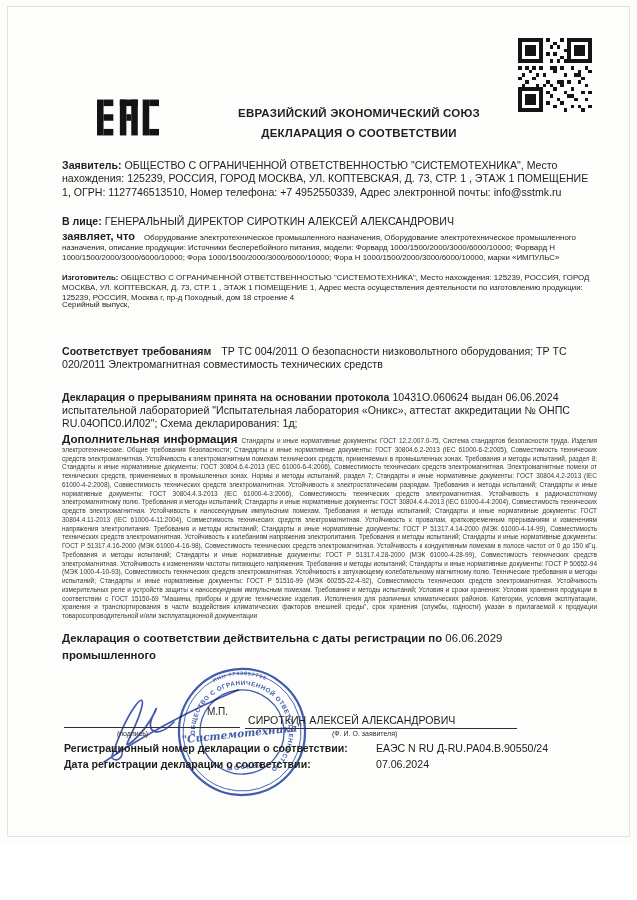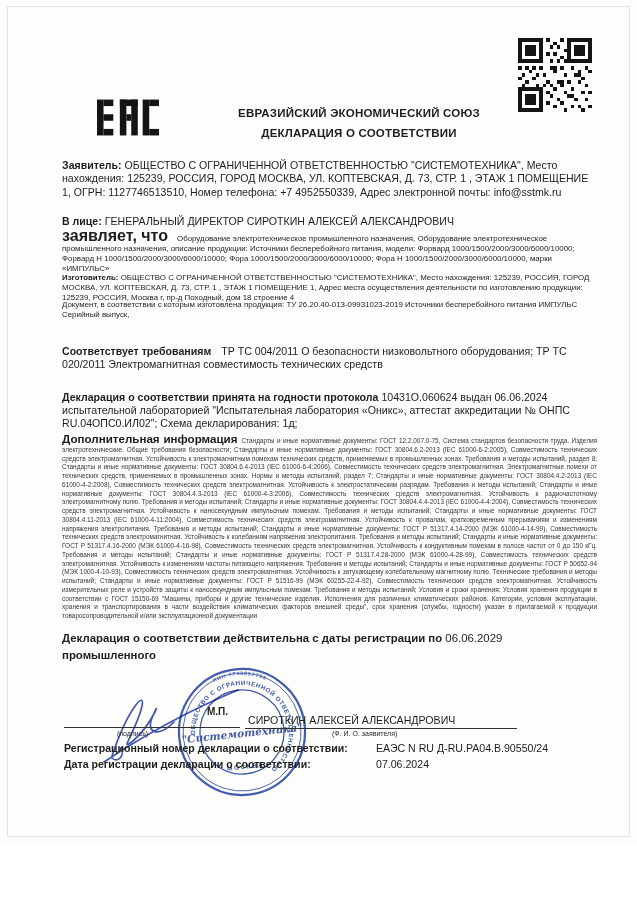--- a/index.html
+++ b/index.html
@@ -6,30 +6,30 @@
   #page{position:relative;width:637px;height:844px;background:#fdfdfb;
         font-family:"Liberation Sans",sans-serif;color:#1e1e1e;overflow:hidden;}
   .page-edge{position:absolute;left:7px;top:6px;right:7px;bottom:7px;border:1px solid #e4e4de;}
   .abs{position:absolute;}
   p{margin:0;}
   .title-line{font-weight:bold;font-size:11.5px;text-align:center;letter-spacing:.2px;}
   .main{font-size:10.6px;line-height:13.4px;}
   .main b{font-weight:bold;}
   .sm{font-size:7.9px;line-height:10px;}
   .sm b{font-weight:bold;}
-  .lead-label{font-size:16px;font-weight:bold;margin-right:9px;}
+  .lead-label{font-size:11px;font-weight:bold;margin-right:9px;}
   .tiny{font-size:6.45px;line-height:8.75px;text-align:justify;color:#383838;}
   .h-inline{font-size:11.6px;font-weight:bold;color:#1b1b1b;margin-right:4px;}
   .bold-par{font-size:11.4px;font-weight:bold;line-height:16.5px;}
   .bold-par .reg-weight{font-weight:normal;}
   .rule{position:absolute;height:1px;background:#2f2f2f;}
   .caption{font-size:7px;color:#2c2c2c;}
   .reg-label{font-weight:bold;font-size:10.6px;}
   .reg-value{font-size:10.6px;padding-left:31px;}
-  .mp{font-size:10px;font-weight:bold;}
+  .mp{font-size:10px;font-weight:normal;}
   .fio{font-size:10.6px;}
   .stamp-wrap{mix-blend-mode:multiply;opacity:.93;transform:rotate(-6deg);}
   .sig-wrap{mix-blend-mode:multiply;opacity:.95;}
   svg{display:block;}
 </style>
 </head>
 <body>
 
 <div id="page">
   <div class="page-edge"></div>
@@ -141,30 +141,29 @@
 
   <p class="abs sm" style="left:62px;top:231px;width:534px;">
     <span class="lead-label">заявляет, что</span><span>Оборудование электротехническое промышленного назначения, Оборудование электротехническое промышленного назначения, описание продукции: Источники бесперебойного питания, модели: Форвард 1000/1500/2000/3000/6000/10000; Форвард Н 1000/1500/2000/3000/6000/10000; Фора 1000/1500/2000/3000/6000/10000; Фора Н 1000/1500/2000/3000/6000/10000, марки «ИМПУЛЬС»</span>
   </p>
 
   <p class="abs sm" style="left:62px;top:273px;width:534px;">
     <b>Изготовитель:</b><span> ОБЩЕСТВО С ОГРАНИЧЕННОЙ ОТВЕТСТВЕННОСТЬЮ "СИСТЕМОТЕХНИКА", Место нахождения: 125239, РОССИЯ, ГОРОД МОСКВА, УЛ. КОПТЕВСКАЯ, Д. 73, СТР. 1 , ЭТАЖ 1 ПОМЕЩЕНИЕ 1, Адрес места осуществления деятельности по изготовлению продукции: 125239, РОССИЯ, Москва г, пр-д Походный, дом 18 строение 4</span>
   </p>
 
   <div class="abs sm" style="left:62px;top:300px;width:534px;line-height:9.6px;">
-    <div>Документ, в соответствии с которым изготовлена продукция: ТУ 26.20.40-013-09931023-2019 Источники бесперебойного питания ИМПУЛЬС</div>
     <div>Серийный выпуск,</div>
   </div>
 
   <p class="abs main" style="left:62px;top:345px;width:534px;">
     <b style="margin-right:10px;">Соответствует требованиям</b><span>ТР ТС 004/2011 О безопасности низковольтного оборудования; ТР ТС 020/2011 Электромагнитная совместимость технических средств</span>
   </p>
 
   <p class="abs main" style="left:62px;top:391px;width:534px;line-height:12.9px;">
-    <b>Декларация о соответствии принята на годности протокола</b> <span>10431О.060624 выдан 06.06.2024  испытательной лабораторией "Испытательная лаборатория «Оникс», аттестат аккредитации № ОНПС RU.04ОПС0.ИЛ02"; Схема декларирования: 1д;</span>
+    <b>Декларация о прерываниям принята на основании протокола</b> <span>10431О.060624 выдан 06.06.2024  испытательной лабораторией "Испытательная лаборатория «Оникс», аттестат аккредитации № ОНПС RU.04ОПС0.ИЛ02"; Схема декларирования: 1д;</span>
   </p>
 
   <p class="abs tiny" style="left:62px;top:435px;width:535px;">
     <span class="h-inline">Дополнительная информация</span><span>Стандарты и иные нормативные документы: ГОСТ 12.2.007.0-75, Система стандартов безопасности труда. Изделия электротехнические. Общие требования безопасности; Стандарты и иные нормативные документы: ГОСТ 30804.6.2-2013 (IEC 61000-6-2:2005), Совместимость технических средств электромагнитная. Устойчивость к электромагнитным помехам технических средств, применяемых в промышленных зонах. Требования и методы испытаний, раздел 8; Стандарты и иные нормативные документы: ГОСТ 30804.6.4-2013 (IEC 61000-6-4:2006), Совместимость технических средств электромагнитная. Электромагнитные помехи от технических средств, применяемых в промышленных зонах. Нормы и методы испытаний, раздел 7; Стандарты и иные нормативные документы: ГОСТ 30804.4.2-2013 (IEC 61000-4-2:2008), Совместимость технических средств электромагнитная. Устойчивость к электростатическим разрядам. Требования и методы испытаний; Стандарты и иные нормативные документы: ГОСТ 30804.4.3-2013 (IEC 61000-4-3:2006), Совместимость технических средств электромагнитная. Устойчивость к радиочастотному электромагнитному полю. Требования и методы испытаний; Стандарты и иные нормативные документы: ГОСТ 30804.4.4-2013 (IEC 61000-4-4:2004), Совместимость технических средств электромагнитная. Устойчивость к наносекундным импульсным помехам. Требования и методы испытаний; Стандарты и иные нормативные документы: ГОСТ 30804.4.11-2013 (IEC 61000-4-11:2004), Совместимость технических средств электромагнитная. Устойчивость к провалам, кратковременным прерываниям и изменениям напряжения электропитания. Требования и методы испытаний; Стандарты и иные нормативные документы: ГОСТ Р 51317.4.14-2000 (МЭК 61000-4-14-99), Совместимость технических средств электромагнитная. Устойчивость к колебаниям напряжения электропитания. Требования и методы испытаний; Стандарты и иные нормативные документы: ГОСТ Р 51317.4.16-2000 (МЭК 61000-4-16-98), Совместимость технических средств электромагнитная. Устойчивость к кондуктивным помехам в полосе частот от 0 до 150 кГц. Требования и методы испытаний; Стандарты и иные нормативные документы: ГОСТ Р 51317.4.28-2000 (МЭК 61000-4-28-99), Совместимость технических средств электромагнитная. Устойчивость к изменениям частоты питающего напряжения. Требования и методы испытаний; Стандарты и иные нормативные документы: ГОСТ Р 50652-94 (МЭК 1000-4-10-93), Совместимость технических средств электромагнитная. Устойчивость к затухающему колебательному магнитному полю. Технические требования и методы испытаний; Стандарты и иные нормативные документы: ГОСТ Р 51516-99 (МЭК 60255-22-4-92), Совместимость технических средств электромагнитная. Устойчивость измерительных реле и устройств защиты к наносекундным импульсным помехам. Требования и методы испытаний; Условия и сроки хранения: Условия хранения продукции в соответствии с ГОСТ 15150-69 "Машины, приборы и другие технические изделия. Исполнения для различных климатических районов. Категории, условия эксплуатации, хранения и транспортирования в части воздействия климатических факторов внешней среды", срок хранения (службы, годности) указан в прилагаемой к продукции товаросопроводительной и/или эксплуатационной документации</span>
   </p>
 
   <p class="abs bold-par" style="left:62px;top:630px;width:534px;">
     <b>Декларация о соответствии действительна с даты регистрации по</b> <span class="reg-weight">06.06.2029</span>
     <b style="display:block;">промышленного</b>
   </p>

